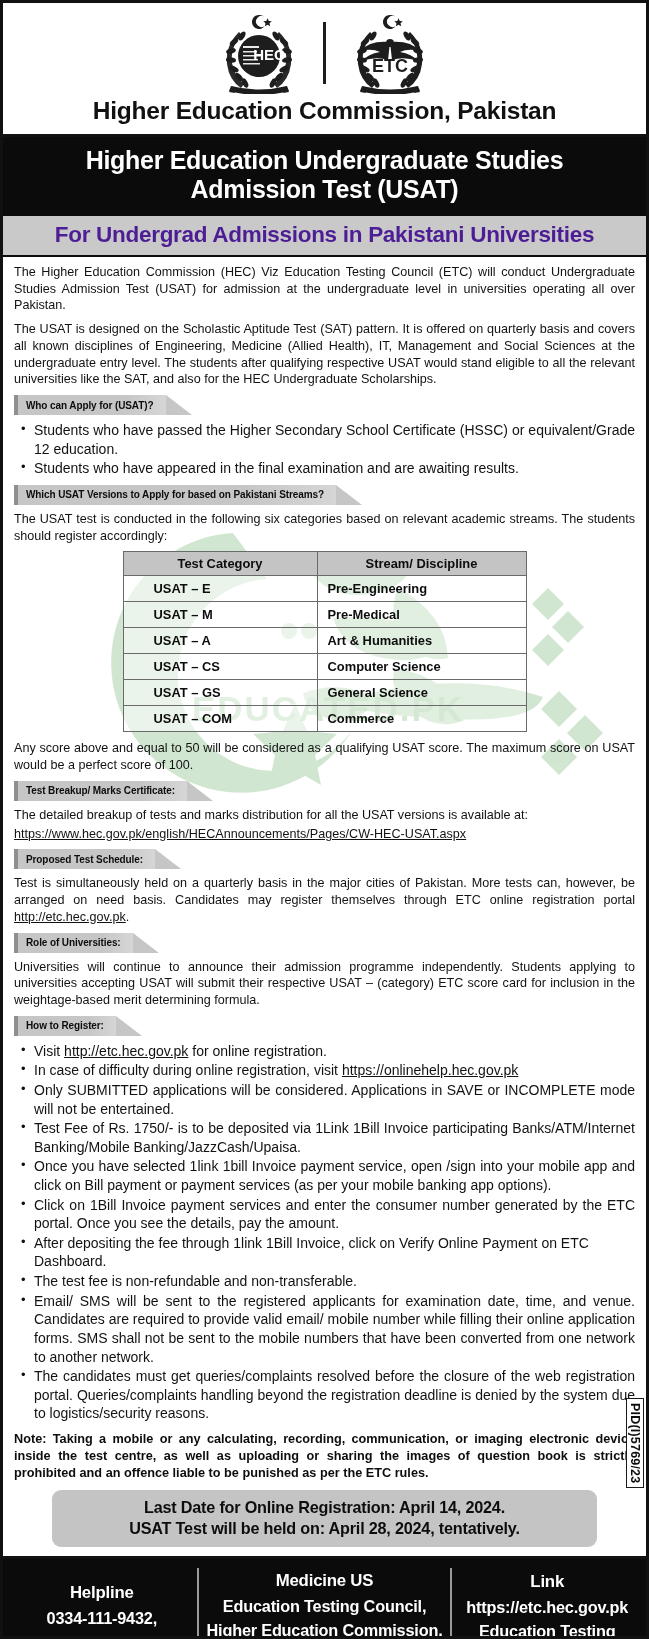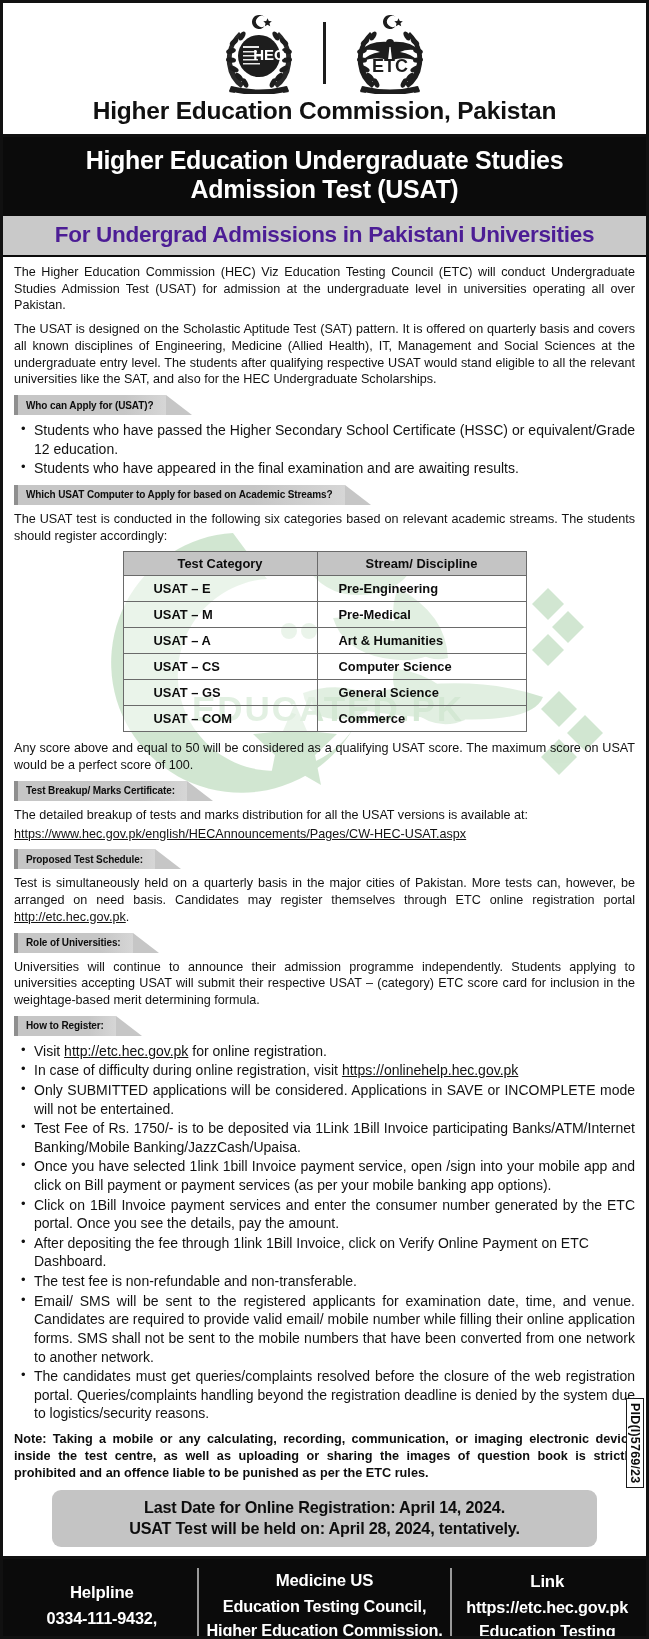--- a/index.html
+++ b/index.html
@@ -193,21 +193,21 @@
     height: 24px;
   }
   table.cats td.cat {
     width: 194px;
     text-align: left;
     padding-left: 30px;
     background: rgba(255,255,255,0.55);
   }
   table.cats td.str {
     text-align: left;
-    padding-left: 21px;
+    padding-left: 10px;
     background: rgba(255,255,255,0.35);
   }
 
   
   p.note {
     font-size: 12.7px;
     font-weight: bold;
     line-height: 1.33;
     color: #0d0d0d;
     text-align: justify;
@@ -409,21 +409,21 @@
           <span class="txt">Who can Apply for (USAT)?</span>
         </div>
     </div>
     <ul class="blist">
       <li>Students who have passed the Higher Secondary School Certificate (HSSC) or equivalent/Grade 12 education.</li>
       <li class="nojust">Students who have appeared in the final examination and are awaiting results.</li>
     </ul>
 
     <div class="sec-head">
       <div class="band">
-          <span class="txt">Which USAT Computer to Apply for based on Academic Streams?</span>
+          <span class="txt">Which USAT Versions to Apply for based on Pakistani Streams?</span>
         </div>
     </div>
     <p class="para">The USAT test is conducted in the following six categories based on relevant academic streams. The students should register accordingly:</p>
 
     <div class="tbl-wrap">
       <table class="cats">
         <thead>
           <tr>
             <th>Test Category</th>
             <th>Stream/ Discipline</th>

